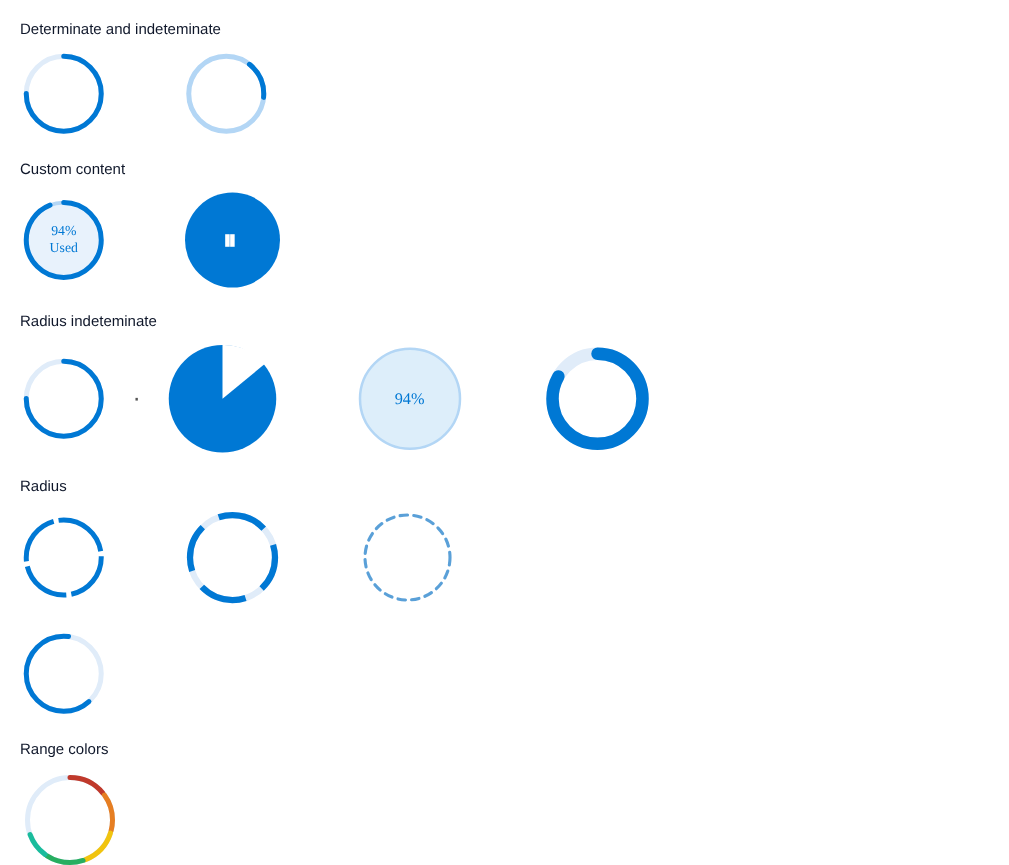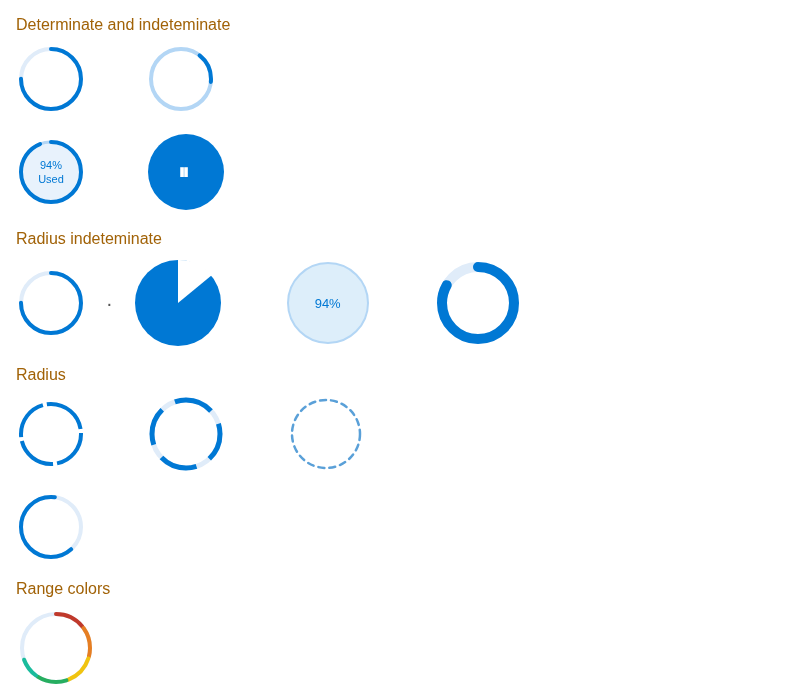--- a/index.html
+++ b/index.html
@@ -5,22 +5,22 @@
     * { margin: 0; padding: 0; box-sizing: border-box; }
     body {
       background: #fff;
       font-family: 'Segoe UI', Arial, sans-serif;
       font-size: 13px;
       color: #333;
       padding: 16px;
     }
 
     .section-label {
-      font-size: 16px;
-      color: #a16207;
+      font-size: 12px;
+      color: #0f172a;
       margin-bottom: 10px;
     }
 
     .row {
       display: flex;
       align-items: center;
       gap: 60px;
       margin-bottom: 8px;
     }
 
@@ -31,20 +31,21 @@
     
     svg {
       display: block;
     }
 
     .circle-container {
       display: flex;
       align-items: center;
       justify-content: center;
       position: relative;
+      font-family: Liberation Serif, serif;
     }
 
     .center-text {
       position: absolute;
       top: 50%;
       left: 50%;
       transform: translate(-50%, -50%);
       text-align: center;
       color: #0078d4;
       font-size: 11px;
@@ -68,20 +69,21 @@
     <div class="circle-container">
       <svg width="70" height="70" viewBox="0 0 70 70">
         <circle cx="35" cy="35" r="30" fill="none" stroke="#b3d6f5" stroke-width="4"></circle>
         <circle cx="35" cy="35" r="30" fill="none" stroke="#0078d4" stroke-width="4" stroke-dasharray="30 158.6" stroke-dashoffset="-20" stroke-linecap="round" transform="rotate(-90 35 35)"></circle>
       </svg>
     </div>
   </div>
 </div>
 
 <div class="section">
+  <div class="section-label">Custom content</div>
   <div class="row">
 
     <div class="circle-container" style="position:relative;">
       <svg width="70" height="70" viewBox="0 0 70 70">
         <circle cx="35" cy="35" r="30" fill="#e8f2fc" stroke="#b3d6f5" stroke-width="3"></circle>
         <circle cx="35" cy="35" r="30" fill="none" stroke="#0078d4" stroke-width="4" stroke-dasharray="177 11.8" stroke-dashoffset="0" stroke-linecap="round" transform="rotate(-90 35 35)"></circle>
       </svg>
       <div class="center-text">
         <div>94%</div>
         <div>Used</div>

